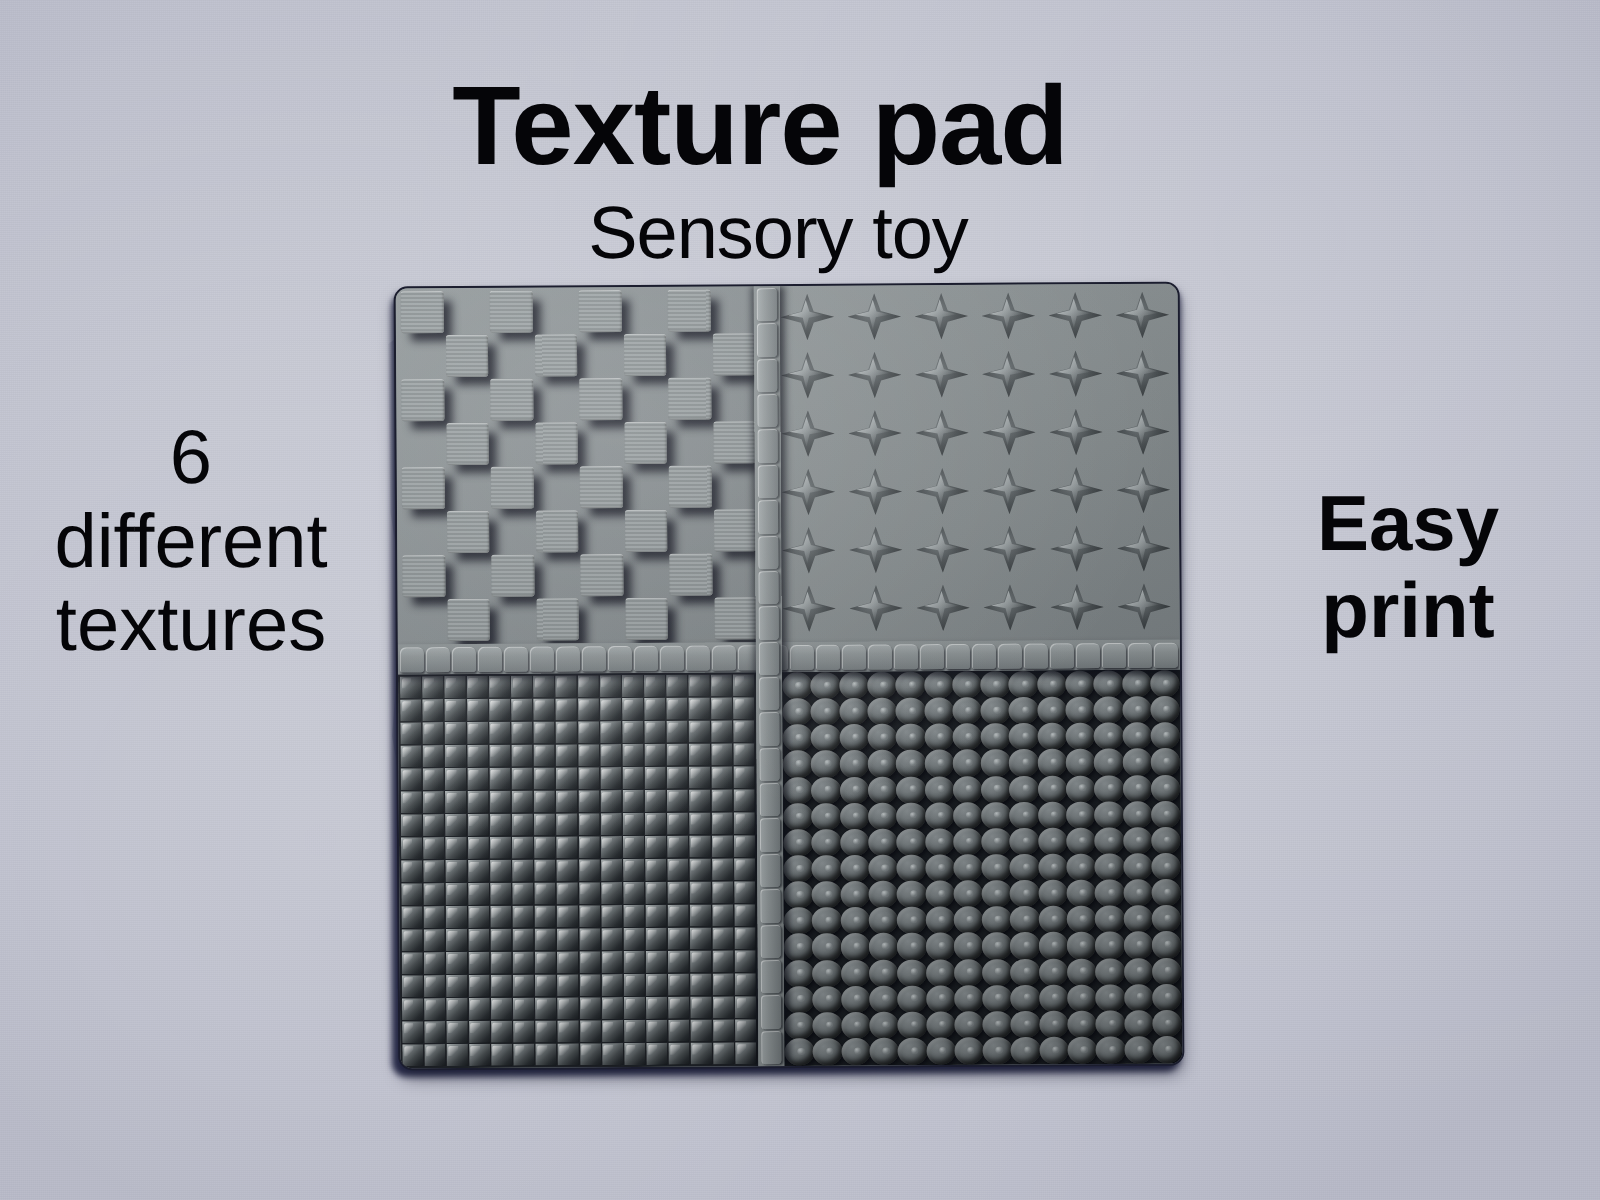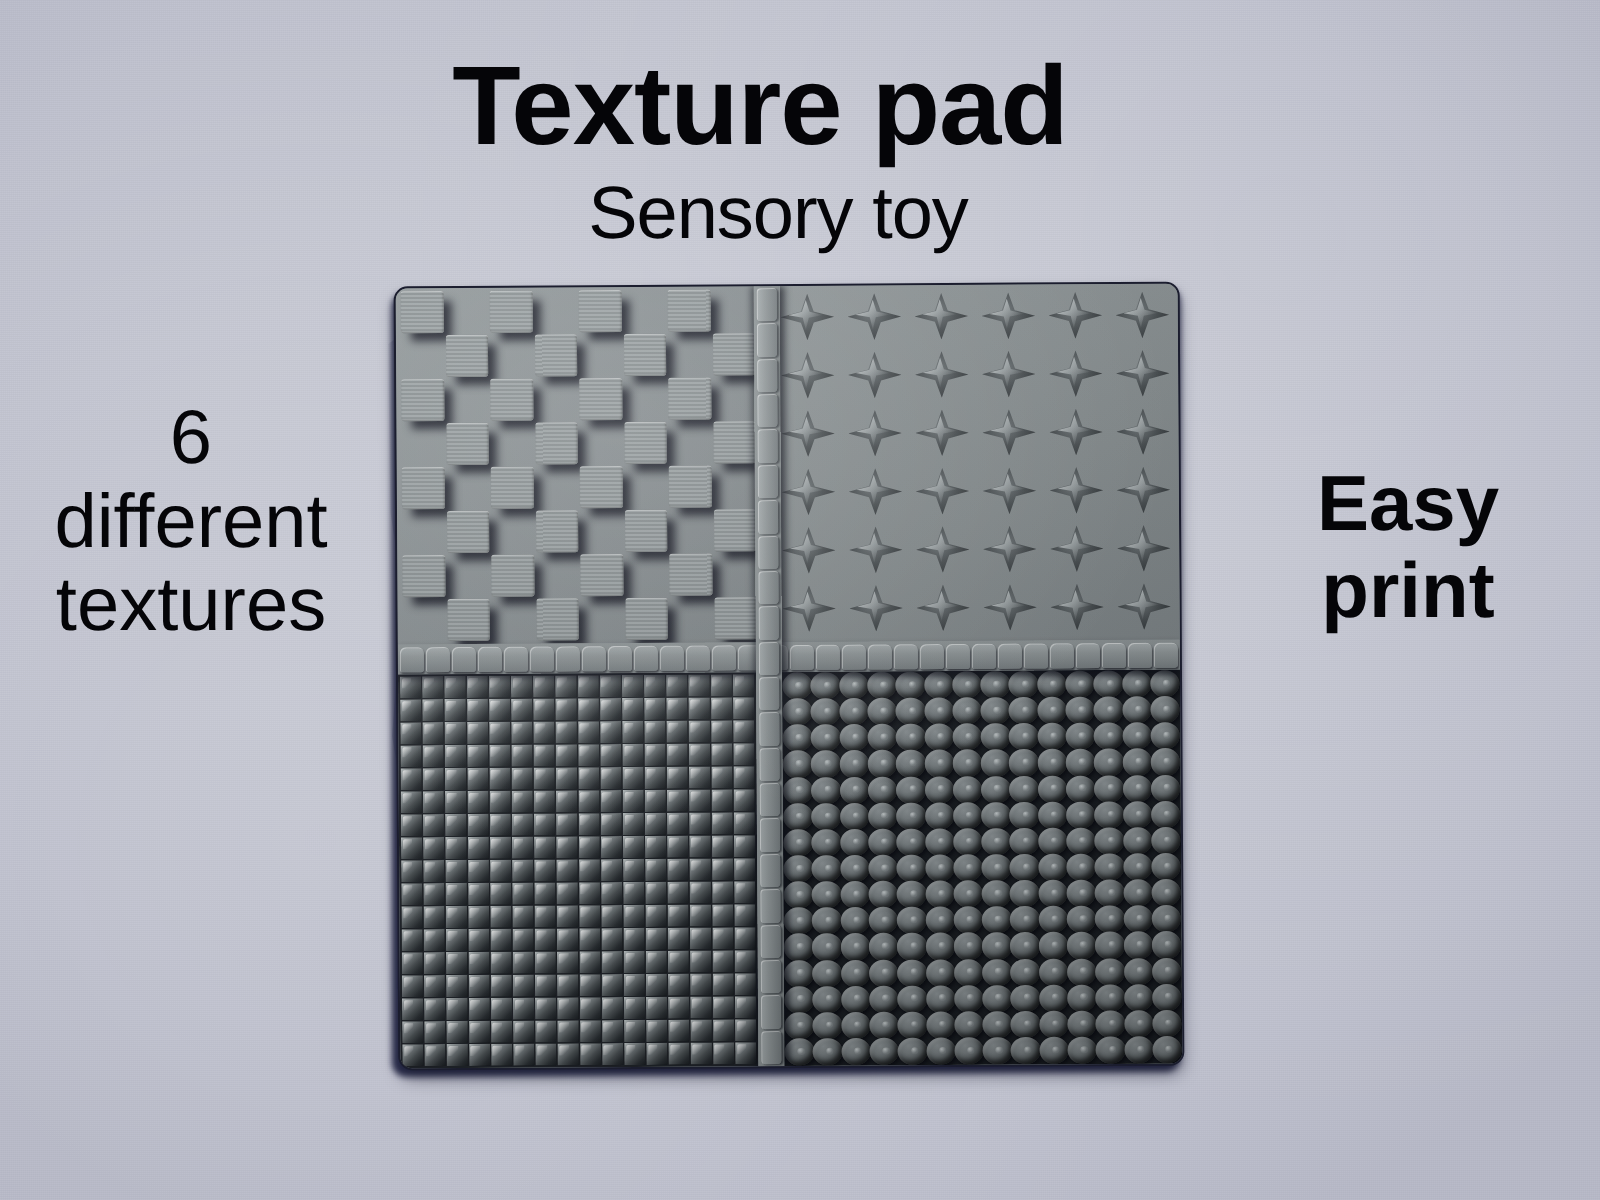--- a/index.html
+++ b/index.html
@@ -35,20 +35,21 @@
     mix-blend-mode: normal;
   }
 
   
   .txt {
     position: absolute;
     color: #050508;
     line-height: 1.0;
     white-space: pre;
     text-rendering: geometricPrecision;
+    margin-top: 20px;
   }
   #title {
     left: 0; right: 0;
     top: 50px;
     text-align: center;
     font-size: 112px;
     font-weight: 700;
     letter-spacing: -1px;
     padding-right: 80px;
   }

